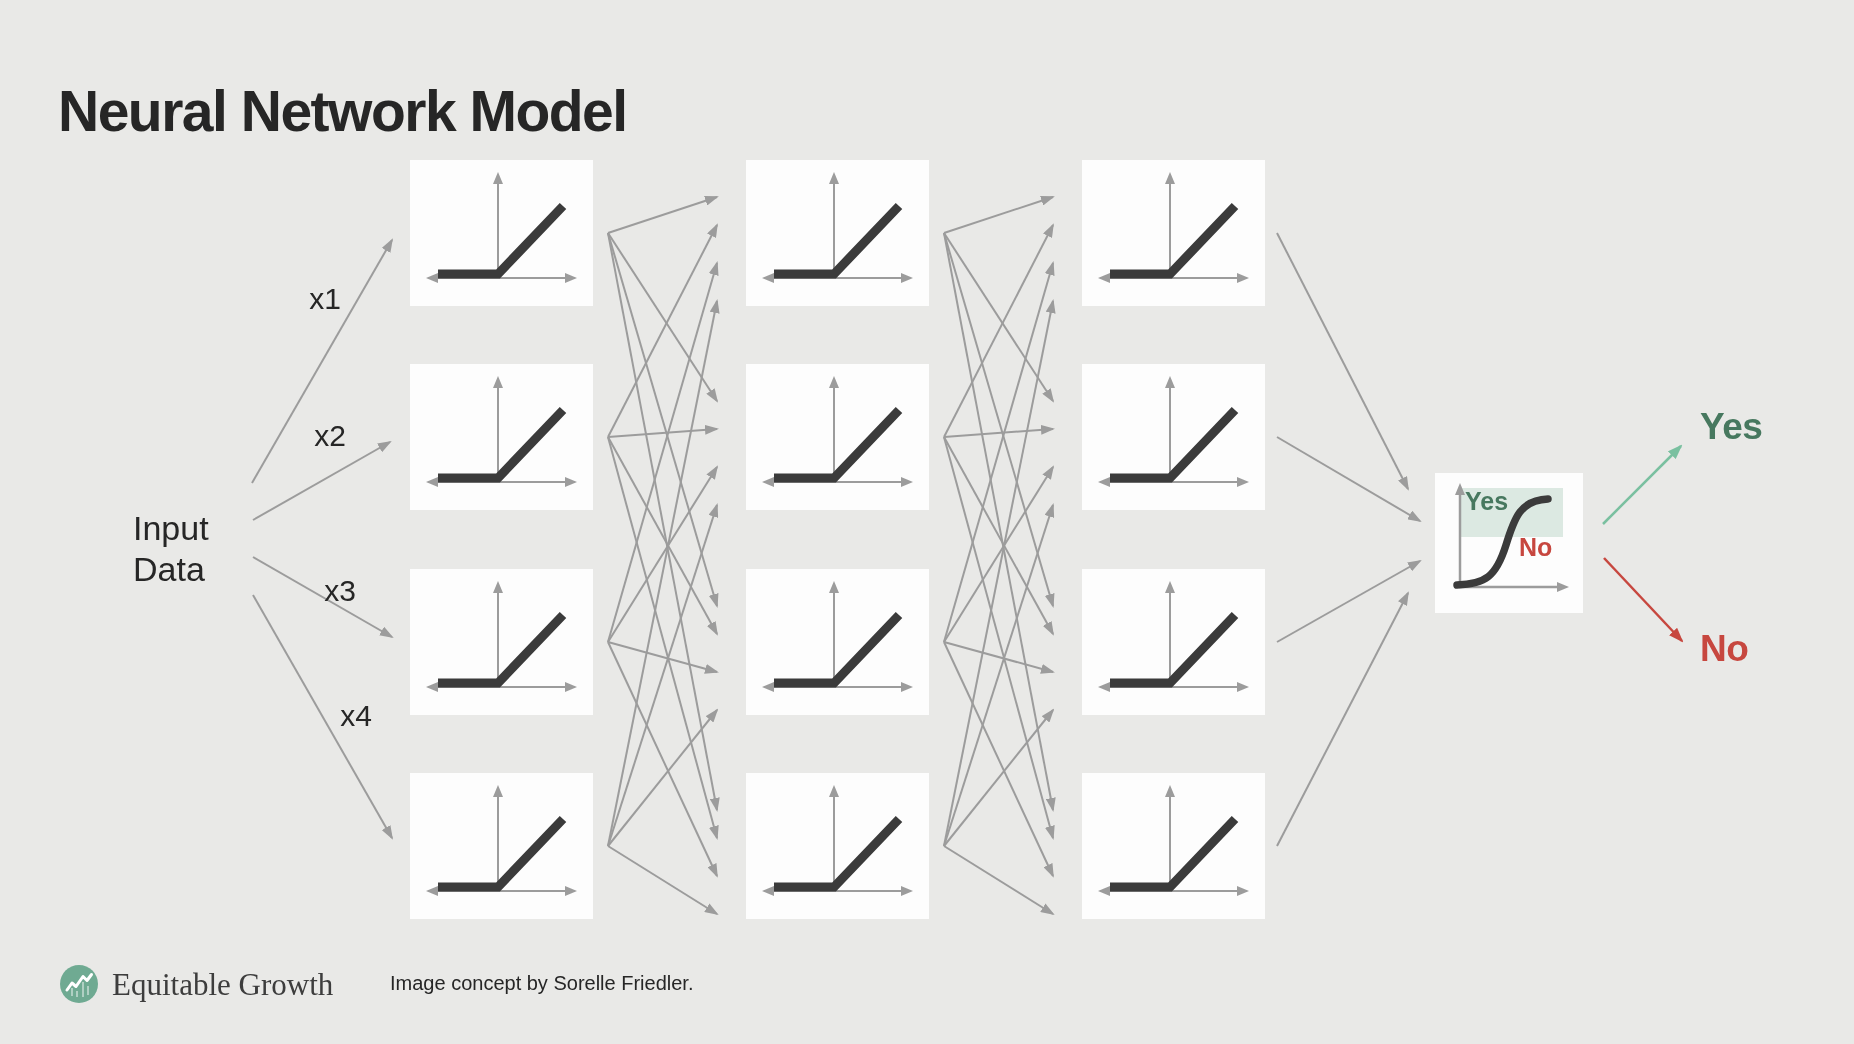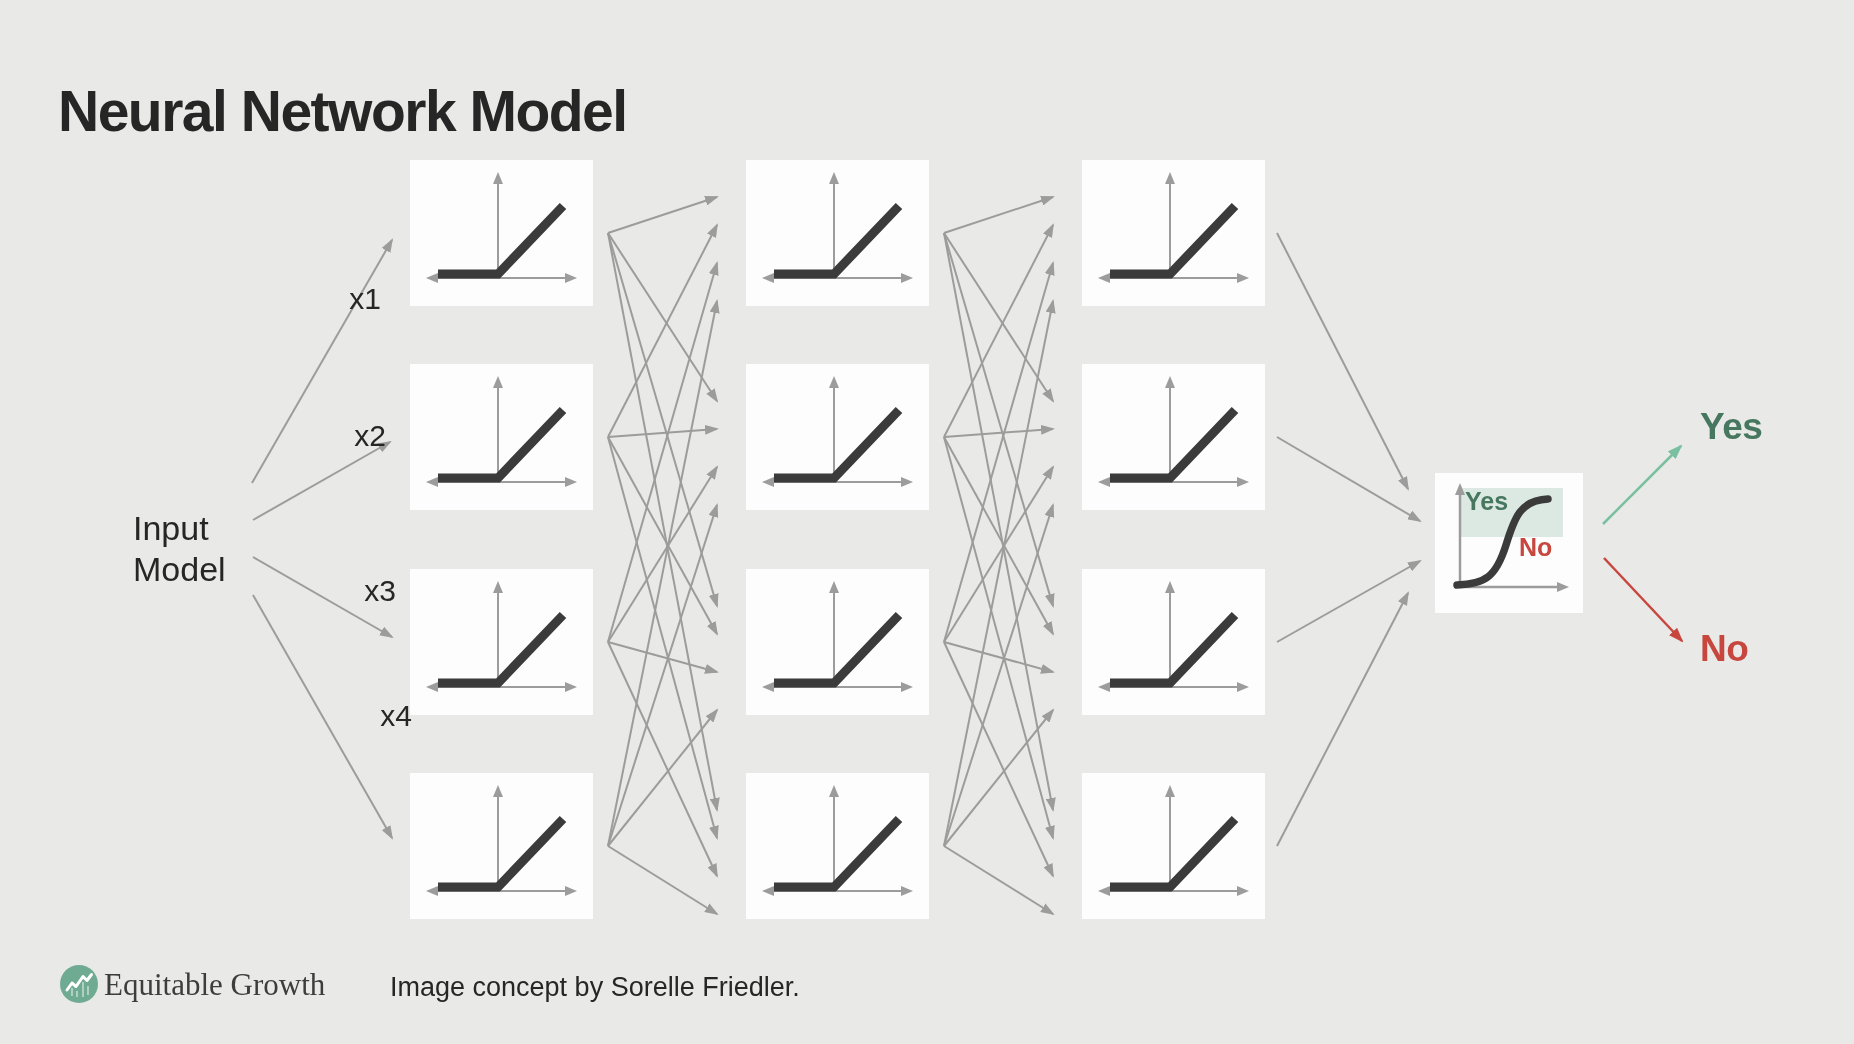--- a/index.html
+++ b/index.html
@@ -14,21 +14,21 @@
     position:absolute;left:58px;top:40px;
     font-size:57px;font-weight:bold;letter-spacing:-1.5px;
     color:var(--text,#262626);
   }
   .input-label{
     position:absolute;left:133px;top:496px;
     font-size:34px;line-height:41px;color:var(--text,#262626);margin-top:12px;
   }
   .weight-label{
     position:absolute;transform:translate(-50%,-50%);
-    font-size:30px;color:var(--text,#262626);margin-left:40px;
+    font-size:30px;color:var(--text,#262626);
   }
   #overlay{position:absolute;left:0;top:0;}
   .relu-node{
     position:absolute;width:183px;height:146px;
     background:var(--node_bg,#fdfdfd);
   }
   .relu-node svg{display:block;width:183px;height:146px;}
   .sigmoid-node{
     position:absolute;left:1435px;top:473px;width:148px;height:140px;
     background:var(--node_bg,#fdfdfd);
@@ -40,27 +40,27 @@
   }
   .sig-no{
     position:absolute;left:84px;top:60px;
     font-size:25px;font-weight:bold;color:var(--no_color,#c7473f);
   }
   .out-label{position:absolute;font-size:37px;font-weight:bold;letter-spacing:-0.5px;}
   .out-yes{left:1700px;top:406px;color:var(--yes_text,#47785f);}
   .out-no{left:1700px;top:628px;color:var(--no_color,#c7473f);}
   .footer-logo{position:absolute;left:60px;top:965px;width:38px;height:38px;}
   .brand{
-    position:absolute;left:104px;top:967px;
+    position:absolute;left:112px;top:967px;
     font-family:"Liberation Serif", serif;
     font-size:31px;color:var(--brand_text,#3d3d3d);
   }
   .credit{
     position:absolute;left:390px;top:972px;
-    font-size:27px;color:var(--text,#262626);
+    font-size:20px;color:var(--text,#262626);
   }
 </style>
 </head>
 <body>
 
 <div class="canvas">
 
   <h1 class="title">Neural Network Model</h1>
 
   <svg id="overlay" width="1854" height="1044">
@@ -124,21 +124,21 @@
         <line x1="1277" y1="846" x2="1408" y2="593" stroke="#9c9c9c" stroke-width="2" marker-end="url(#ah-gray)"></line>
       </g>
     <g id="g-out">
         <line x1="1603" y1="524" x2="1681" y2="446" stroke="#7ac0a0" stroke-width="2.5" marker-end="url(#ah-green)"></line>
         <line x1="1604" y1="558" x2="1682" y2="641" stroke="#c7473f" stroke-width="2.5" marker-end="url(#ah-red)"></line>
       </g>
   </svg>
 
   <div class="input-label">
     <div>Input</div>
-    <div>Model</div>
+    <div>Data</div>
   </div>
   <div class="weight-label" style="left:325px;top:299px">x1</div>
   <div class="weight-label" style="left:330px;top:436px">x2</div>
   <div class="weight-label" style="left:340px;top:591px">x3</div>
   <div class="weight-label" style="left:356px;top:716px">x4</div>
 
   <div id="nodes">
       <div class="relu-node" style="left: 410px; top: 160px;">
         <svg viewBox="0 0 183 146">
     <g fill="#9c9c9c" stroke="none">

